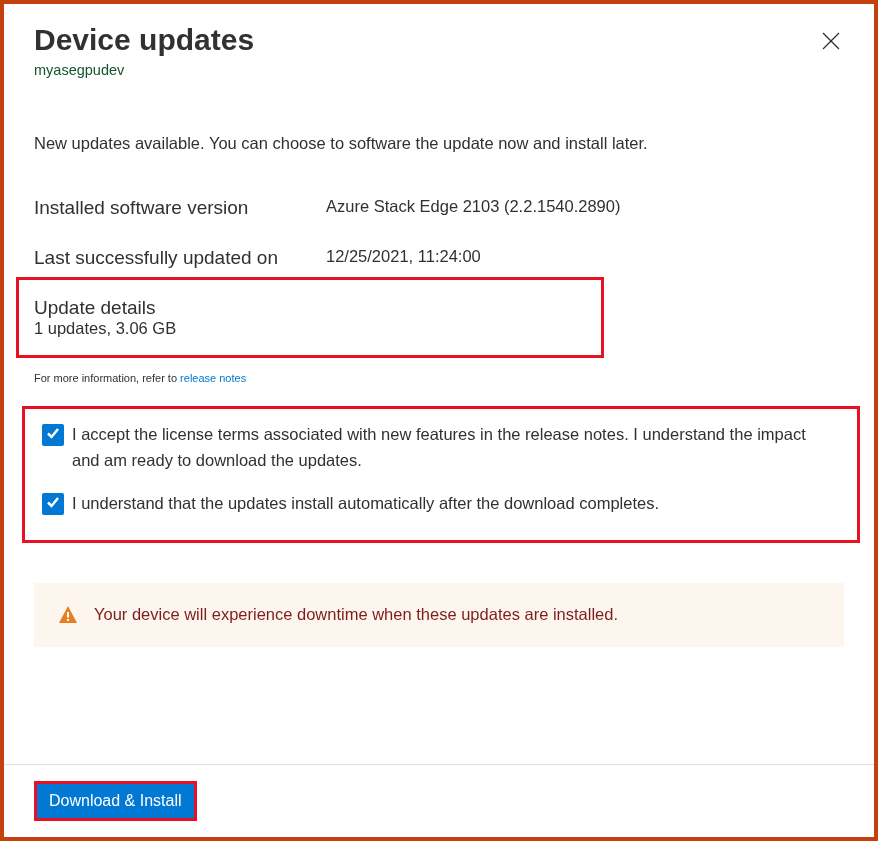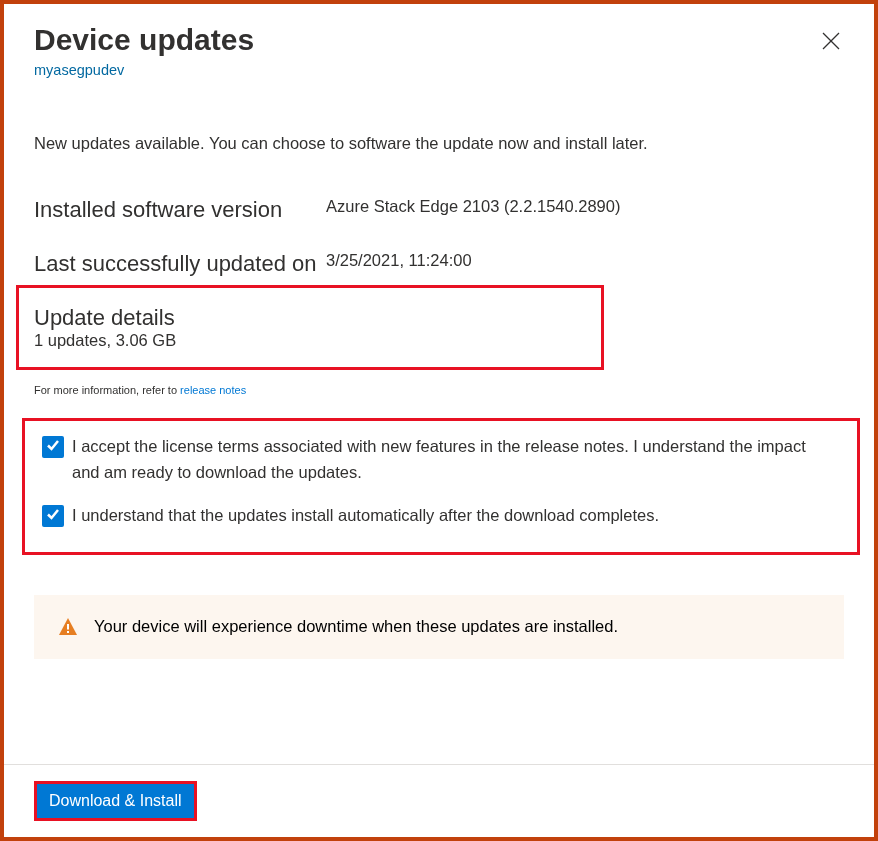--- a/index.html
+++ b/index.html
@@ -28,21 +28,21 @@
       align-items: flex-start;
     }
     .page-title {
       font-size: 30px;
       font-weight: 600;
       color: #323130;
       line-height: 1.2;
     }
     .subtitle {
       font-size: 14.5px;
-      color: #0369a1;
+      color: #14532d;
       margin-top: 4px;
     }
     .close-btn {
       background: none;
       border: none;
       cursor: pointer;
       padding: 4px;
       margin-top: 6px;
     }
     .close-btn svg {
@@ -59,21 +59,21 @@
     .info-grid {
       margin-top: 30px;
     }
     .info-row {
       display: flex;
       align-items: flex-start;
       padding: 14px 0;
     }
     .info-label {
       width: 292px;
-      font-size: 22px;
+      font-size: 19px;
       color: #323130;
       flex-shrink: 0;
     }
     .info-value {
       font-size: 16.5px;
       color: #323130;
     }
     .highlight-red {
       position: relative;
       flex-direction: column;
@@ -152,21 +152,21 @@
       width: 20px;
       height: 20px;
       flex-shrink: 0;
     }
     .warning-icon svg {
       width: 20px;
       height: 20px;
     }
     .warning-text {
       font-size: 16.5px;
-      color: #000000;
+      color: #7f1d1d;
     }
     .footer {
       position: absolute;
       bottom: 0;
       left: 0;
       right: 0;
       padding: 16px 30px;
       border-top: 1px solid #e1dfdd;
     }
     .primary-button {
@@ -202,21 +202,21 @@
 
   <p class="status-text">New updates available. You can choose to software the update now and install later.</p>
 
   <div class="info-grid">
     <div class="info-row">
       <div class="info-label">Installed software version</div>
       <div class="info-value">Azure Stack Edge 2103 (2.2.1540.2890)</div>
     </div>
     <div class="info-row">
       <div class="info-label">Last successfully updated on</div>
-      <div class="info-value">3/25/2021, 11:24:00</div>
+      <div class="info-value">12/25/2021, 11:24:00</div>
     </div>
     <div class="info-row highlight-red hl-row">
       <div class="info-label">Update details</div>
       <div class="info-value">1 updates, 3.06 GB</div>
     </div>
   </div>
 
   <p class="more-info">
     <span>For more information, refer to </span><a class="link">release notes</a>
   </p>

